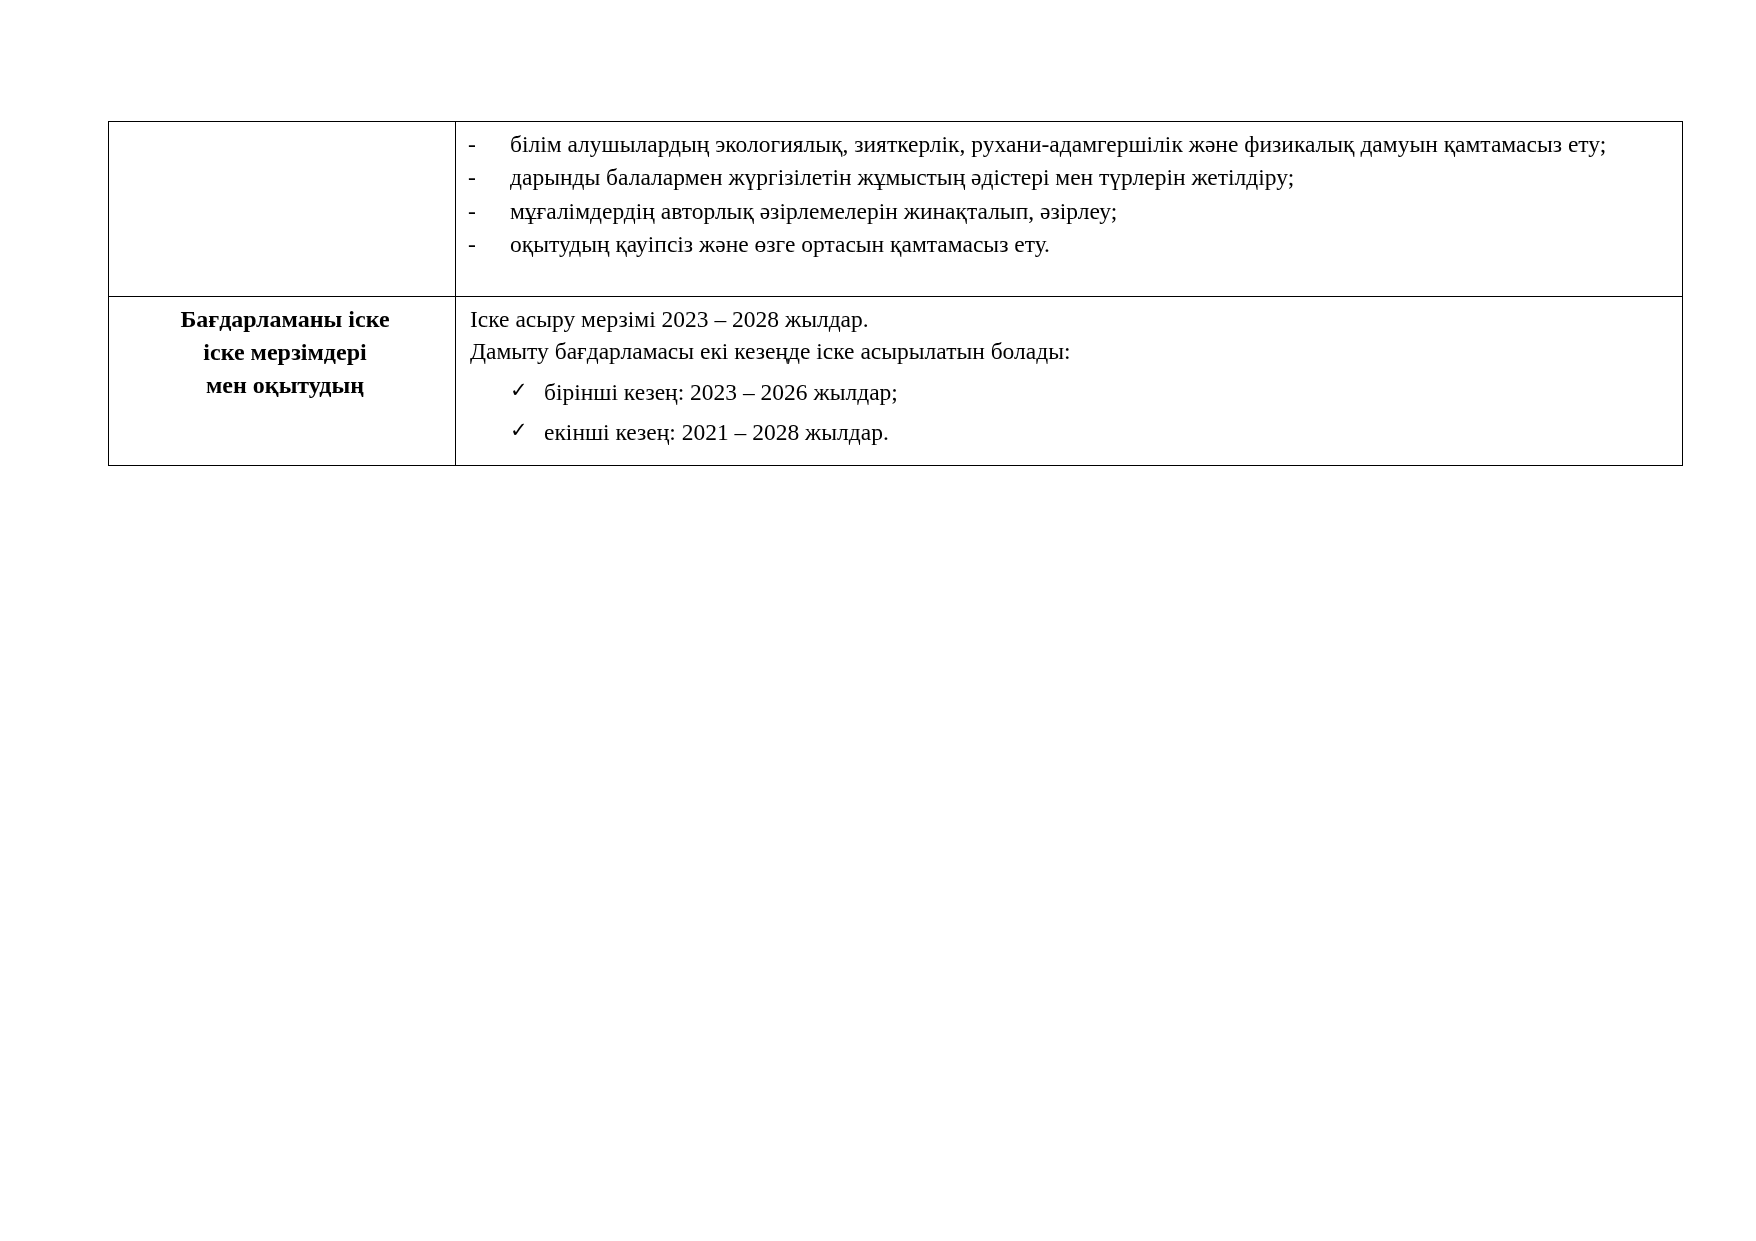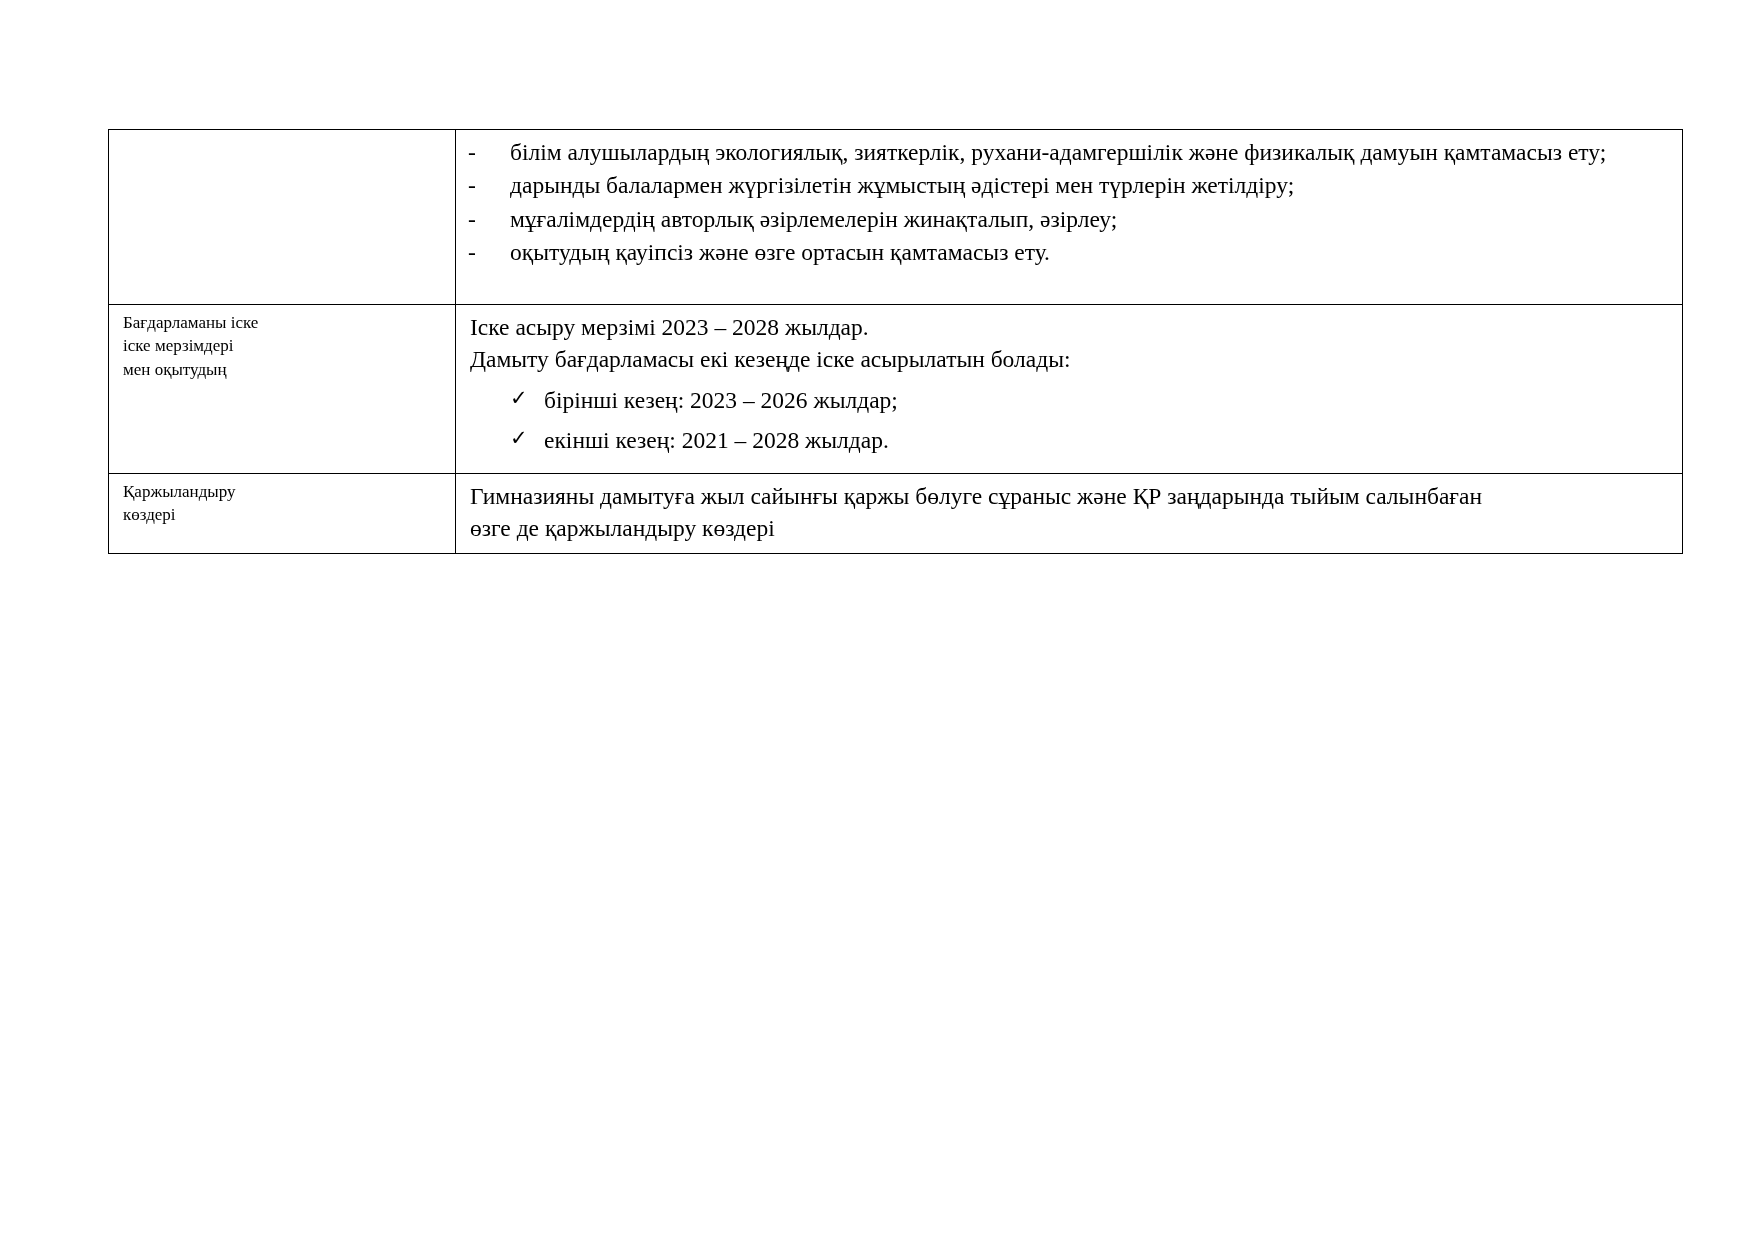--- a/index.html
+++ b/index.html
@@ -11,21 +11,21 @@
     width: 1756px;
     height: 1241px;
     font-family: "Liberation Serif", serif;
     color: #000000;
     position: relative;
     overflow: hidden;
   }
   .page {
     position: absolute;
     left: 0;
-    top: 16px;
+    top: 8px;
     width: 1756px;
     height: 897px;
     background: #ffffff;
   }
   .doc-table {
     position: absolute;
     left: 108px;
     top: 113px;
     width: 1540px;
     border-collapse: collapse;
@@ -40,24 +40,25 @@
   }
   .col-label {
     width: 330px;
     font-weight: bold;
   }
   .col-body {
     width: 1210px;
   }
   .label-text {
     display: block;
-    font-weight: normal;
-    font-size: 17px;
+    font-weight: bold;
+    font-size: 24px;
     line-height: 1.38;
     padding-left: 6px;
+    text-align: center;
   }
   .body-line {
     display: block;
     padding-left: 6px;
   }
   ul.dash-list, ul.check-list {
     list-style: none;
     margin: 0;
     padding: 0;
   }
@@ -120,26 +121,16 @@
         <td class="col-body">
           <span class="body-line">Іске асыру мерзімі 2023 – 2028 жылдар.</span>
           <span class="body-line">Дамыту бағдарламасы екі кезеңде іске асырылатын болады:</span>
           <ul class="check-list">
             <li>бірінші кезең: 2023 – 2026 жылдар;</li>
             <li>екінші кезең: 2021 – 2028 жылдар.</li>
           </ul>
         </td>
       </tr>
 
-      <tr>
-        <td class="col-label">
-          <span class="label-text">Қаржыландыру</span>
-          <span class="label-text">көздері</span>
-        </td>
-        <td class="col-body">
-          <span class="body-line">Гимназияны дамытуға жыл сайынғы қаржы бөлуге сұраныс және ҚР заңдарында тыйым салынбаған</span>
-          <span class="body-line">өзге де қаржыландыру көздері</span>
-        </td>
-      </tr>
     </tbody>
   </table>
 
 </div>
 
 </body></html>

